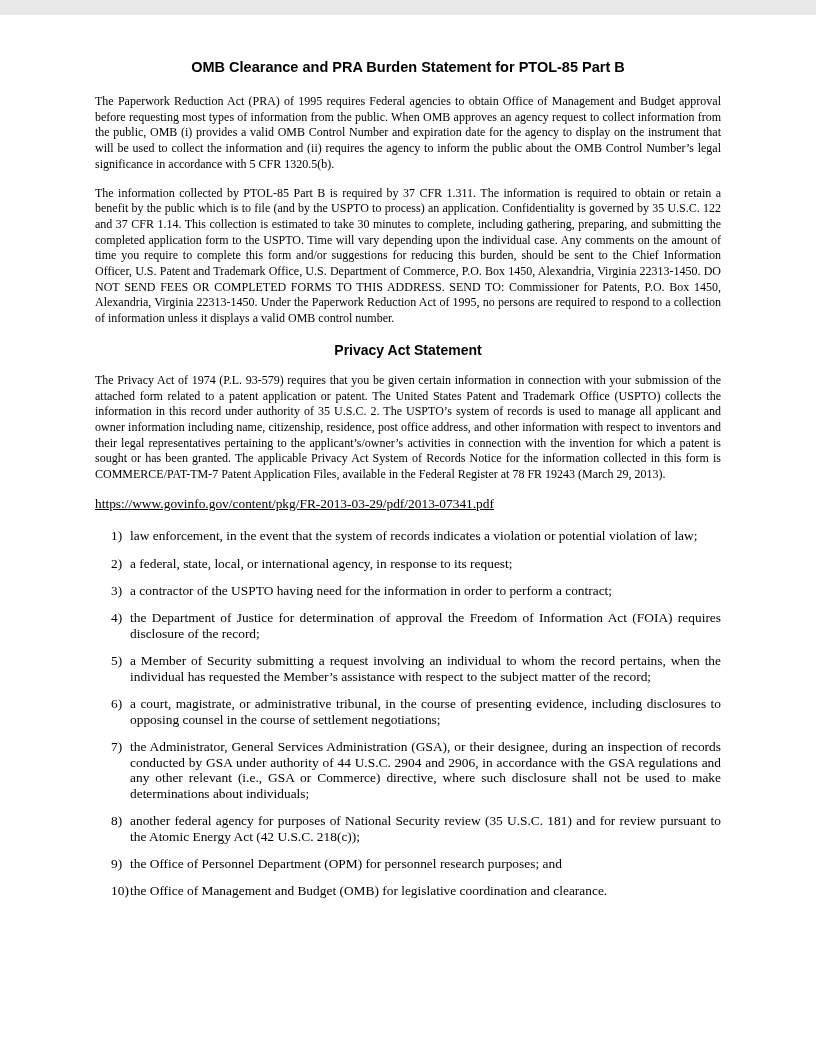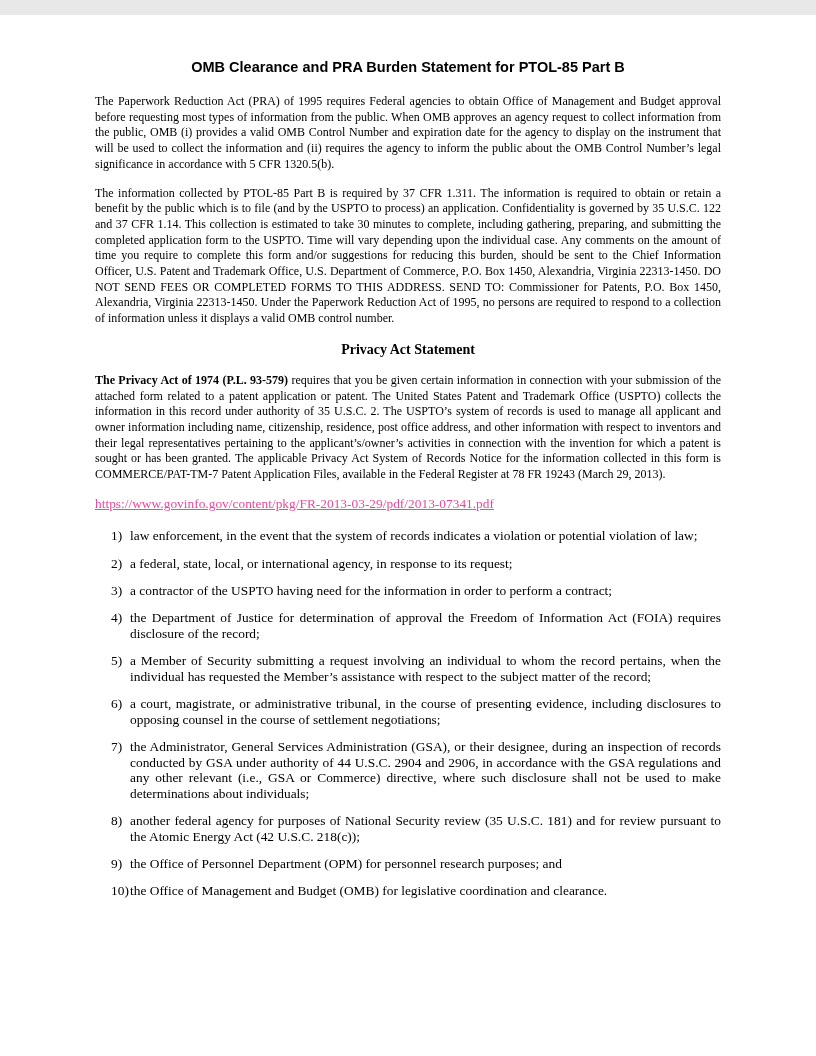--- a/index.html
+++ b/index.html
@@ -16,40 +16,40 @@
     overflow: hidden;
   }
   .doc-title {
     font-family: "Liberation Sans", "DejaVu Sans", sans-serif;
     font-size: 14.5px;
     font-weight: bold;
     text-align: center;
     margin: 0 0 19px 0;
   }
   .section-heading {
-    font-family: Liberation Serif, serif;
+    font-family: Liberation Sans, sans-serif;
     font-size: 14px;
     font-weight: bold;
     text-align: center;
     margin: 15px 0 15px 0;
   }
   .body-text {
     font-size: 12px;
     line-height: 15.7px;
     text-align: justify;
     margin: 0 0 13px 0;
   }
-  .bold-lead { font-weight: bold; }
+  .bold-lead { font-weight: normal; }
   .link-line {
     font-size: 13.4px;
     line-height: 15.7px;
     margin: 0 0 17px 0;
   }
   .doc-link {
-    color: #ec4899;
+    color: #000000;
     text-decoration: underline;
     word-break: break-all;
   }
   .routine-list {
     margin: 0 0 2px 0;
     padding: 0 0 0 16px;
   }
   .list-item {
     display: flex;
     font-size: 13.4px;

